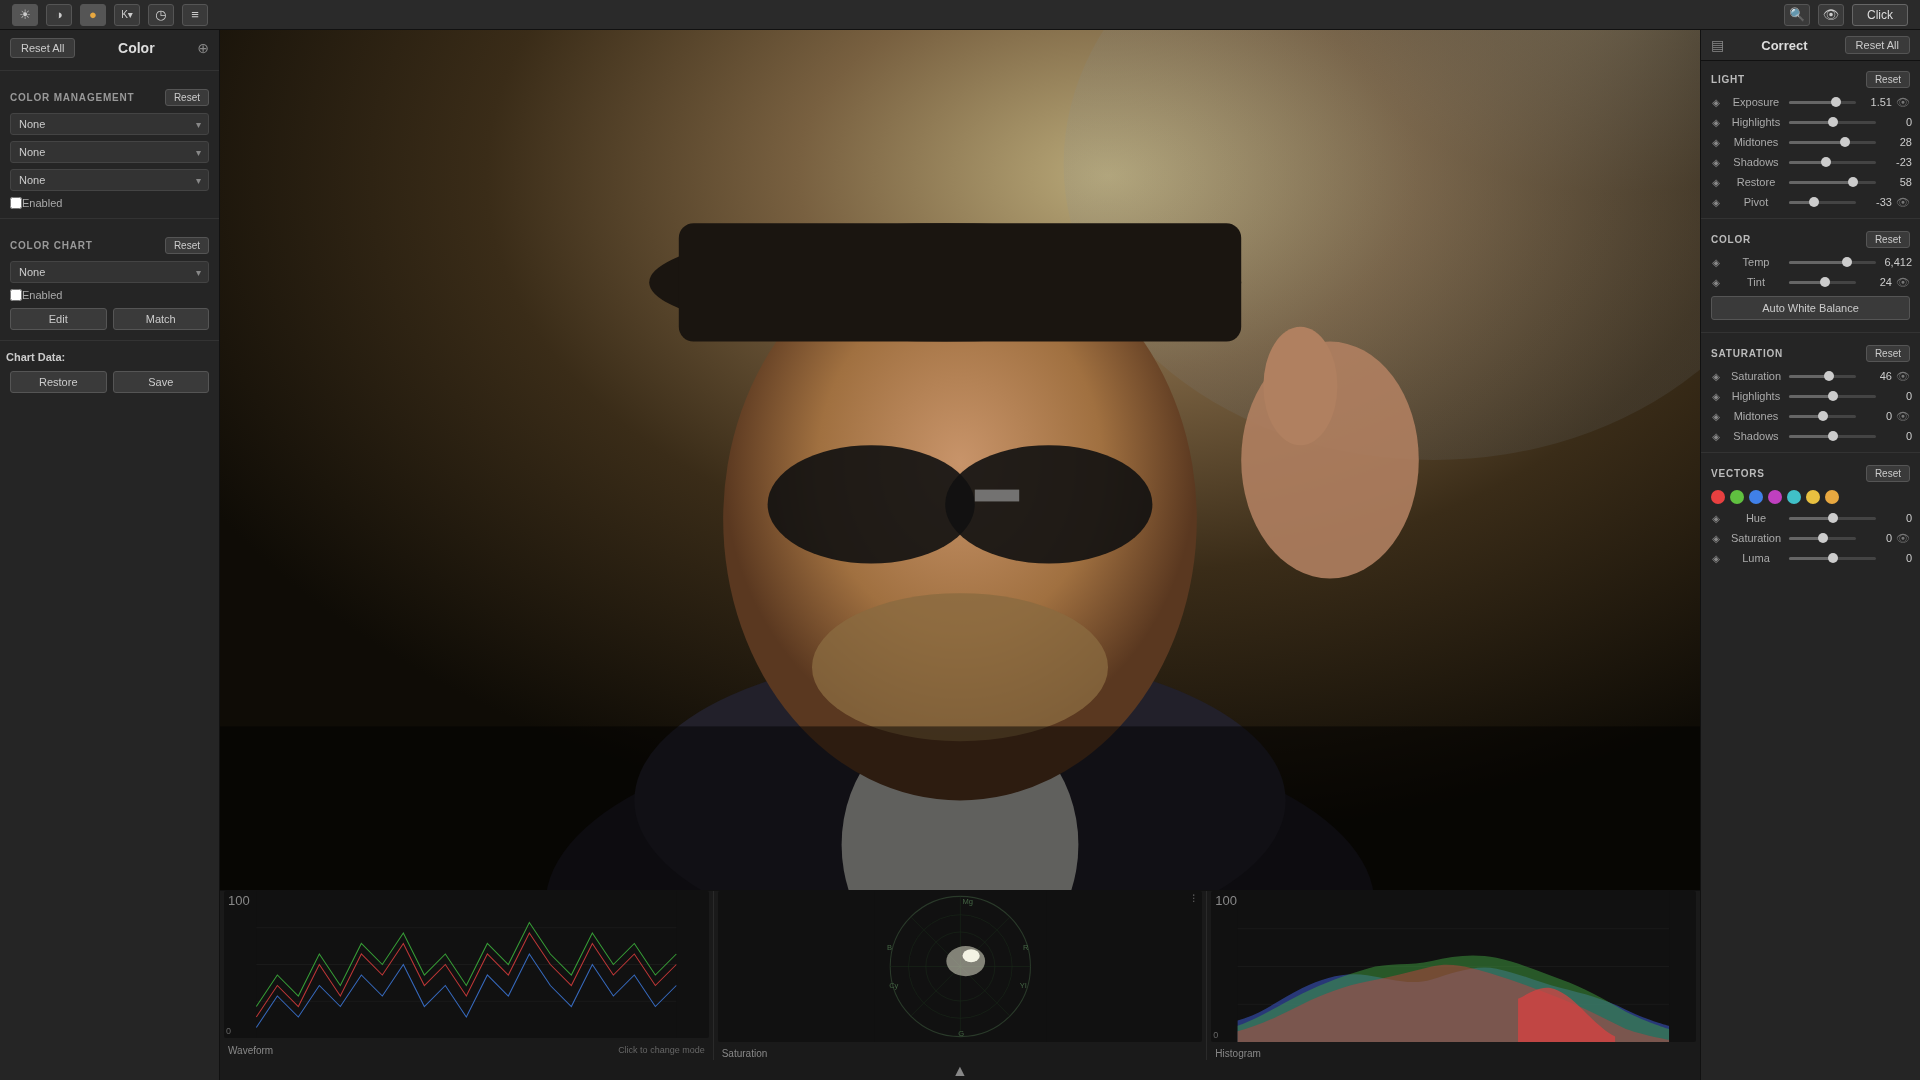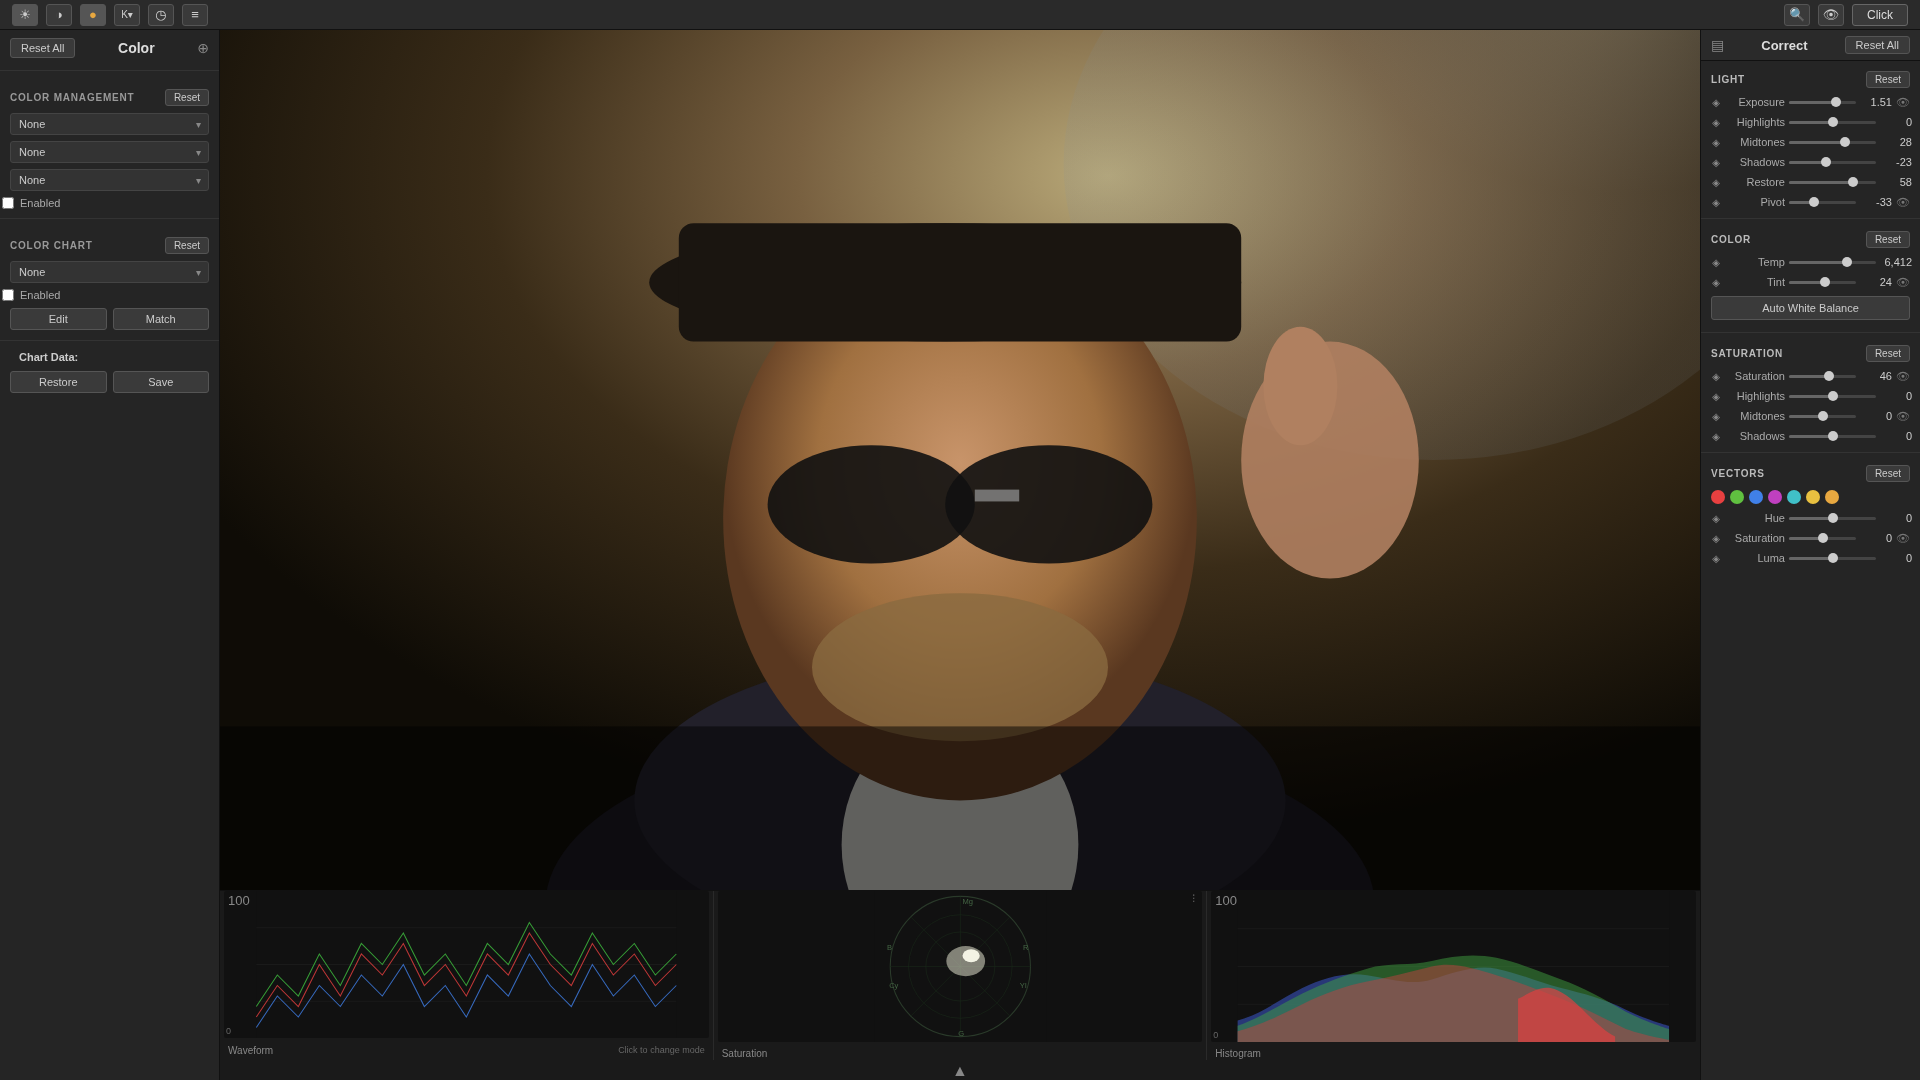--- a/index.html
+++ b/index.html
@@ -32,28 +32,28 @@
     .reset-btn-small { background: #3a3a3a; border: 1px solid #555; color: #ccc; padding: 2px 8px; border-radius: 3px; cursor: pointer; font-size: 10px; }
 
     .section-header { display: flex; align-items: center; justify-content: space-between; padding: 6px 10px 4px; margin-top: 6px; }
     .section-title { font-size: 10px; font-weight: 600; color: #999; letter-spacing: 0.8px; text-transform: uppercase; }
 
     .form-row { padding: 3px 10px; }
     .form-select { width: 100%; background: #333; border: 1px solid #444; color: #ccc; padding: 4px 8px; border-radius: 3px; font-size: 11px; cursor: pointer; appearance: none; }
     .select-wrapper { position: relative; }
     .select-wrapper::after { content: '▾'; position: absolute; right: 8px; top: 50%; transform: translateY(-50%); color: #888; pointer-events: none; font-size: 10px; }
 
-    .checkbox-row { display: flex; align-items: flex-end; gap: 6px; padding: 3px 2px; }
+    .checkbox-row { display: flex; align-items: flex-end; padding: 3px 10px; }
     .checkbox-row input[type=checkbox] { width: 12px; height: 12px; cursor: pointer; }
     .checkbox-label { font-size: 11px; color: #aaa; }
 
     .action-row { display: flex; gap: 6px; padding: 4px 10px; }
     .action-btn { flex: 1; background: #3a3a3a; border: 1px solid #555; color: #ccc; padding: 4px; border-radius: 3px; cursor: pointer; font-size: 11px; text-align: center; }
 
-    .chart-data-row { padding: 3px 19px 3px; }
+    .chart-data-row { padding: 3px 6px 3px; }
     .chart-data-label { font-size: 11px; color: #ccc; font-weight: 600; }
 
     .divider { height: 1px; background: #333; margin: 6px 0; }
 
     
     .center-area { flex: 1; display: flex; flex-direction: column; overflow: hidden; }
     .image-area { flex: 1; background: #1a1a1a; position: relative; overflow: hidden; }
     
     .film-bg { position: absolute; top: 0; left: 0; width: 100%; height: 100%; background: 
       radial-gradient(ellipse at 60% 30%, #8a7a60 0%, #6a5a40 20%, #4a3a28 40%, #2a2015 60%, #15100a 100%),
@@ -85,21 +85,21 @@
     .rp-title { font-size: 13px; font-weight: 600; color: #ddd; }
     .rp-reset-all { background: #3a3a3a; border: 1px solid #555; color: #ccc; padding: 2px 10px; border-radius: 3px; cursor: pointer; font-size: 11px; }
 
     .rp-section { padding: 4px 0; }
     .rp-section-header { display: flex; align-items: center; justify-content: space-between; padding: 6px 10px 4px; }
     .rp-section-title { font-size: 10px; font-weight: 700; color: #bbb; letter-spacing: 0.8px; text-transform: uppercase; }
     .rp-reset-btn { background: #3a3a3a; border: 1px solid #555; color: #ccc; padding: 2px 8px; border-radius: 3px; cursor: pointer; font-size: 10px; }
 
     .slider-row { display: flex; align-items: center; padding: 3px 8px; gap: 4px; }
     .slider-icon { width: 14px; height: 14px; display: flex; align-items: center; justify-content: center; color: #888; font-size: 10px; flex-shrink: 0; cursor: pointer; }
-    .slider-label { width: 58px; font-size: 11px; color: #aaa; flex-shrink: 0; text-align: right; }
+    .slider-label { width: 58px; font-size: 11px; color: #aaa; flex-shrink: 0; text-align: center; }
     .slider-track { flex: 1; height: 3px; background: #444; border-radius: 2px; position: relative; cursor: pointer; }
     .slider-fill { height: 100%; background: #666; border-radius: 2px; }
     .slider-thumb { width: 10px; height: 10px; background: #ccc; border-radius: 50%; position: absolute; top: 50%; transform: translateY(-50%); cursor: pointer; }
     .slider-value { width: 32px; font-size: 11px; color: #ccc; text-align: right; flex-shrink: 0; }
     .slider-eye { width: 16px; color: #777; font-size: 11px; cursor: pointer; flex-shrink: 0; }
 
     .auto-wb-btn { margin: 4px 10px 6px; background: #3a3a3a; border: 1px solid #555; color: #ccc; padding: 5px; border-radius: 3px; cursor: pointer; font-size: 11px; text-align: center; width: calc(100% - 20px); }
 
     .color-dots { display: flex; gap: 5px; padding: 4px 10px; }
     .color-dot { width: 14px; height: 14px; border-radius: 50%; cursor: pointer; }

